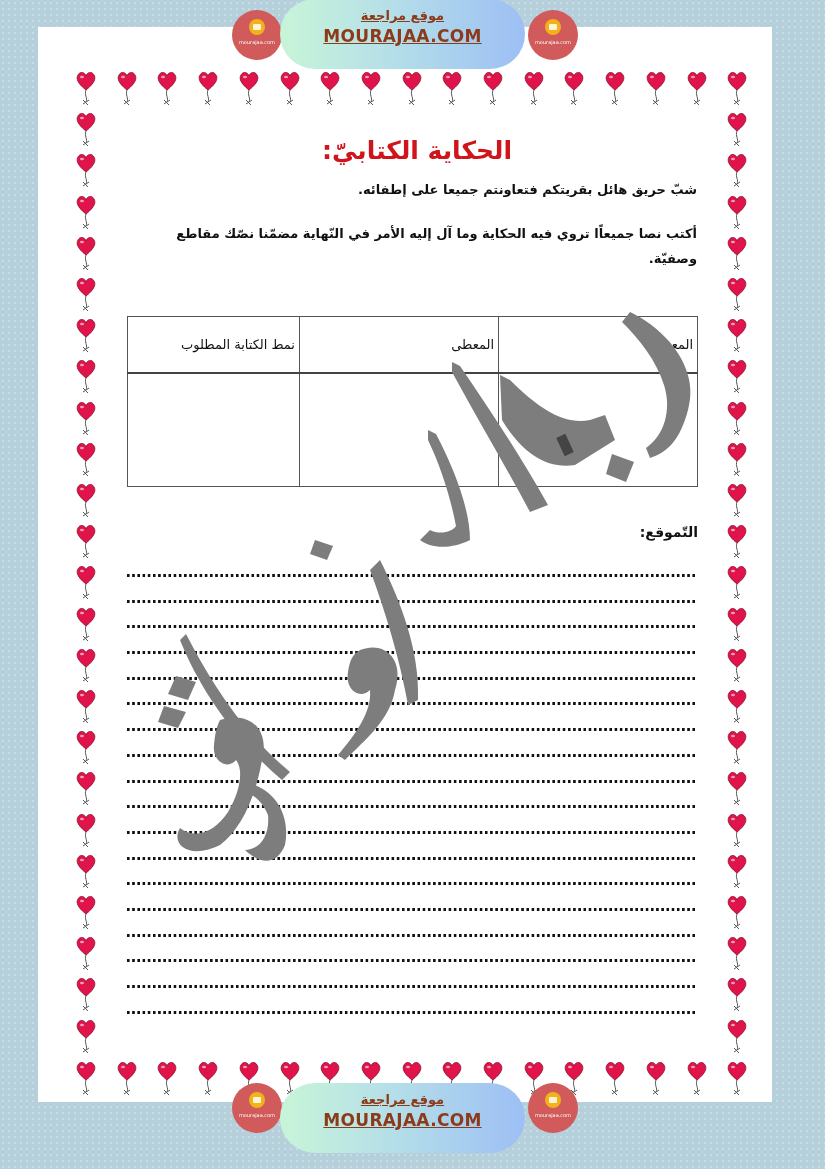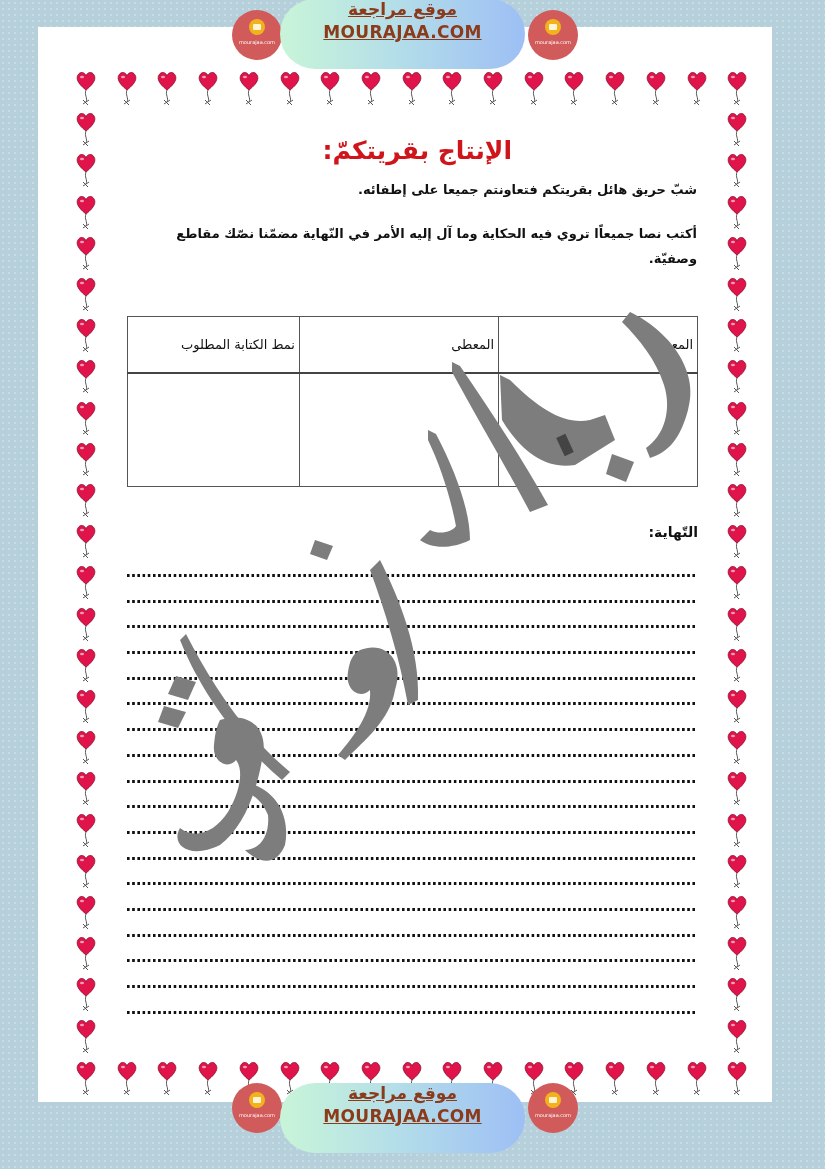--- a/index.html
+++ b/index.html
@@ -62,23 +62,23 @@
 
   .banner {
     position:absolute; left:280px; width:245px; height:70px;
     border-radius:35px;
     background:linear-gradient(90deg, #c8f5d8 0%, #b5dfe8 45%, #9dbff5 100%);
     text-align:center;
   }
   .banner-top { top:-1px; }
   .banner-bottom { top:1083px; }
   .banner .ar {
-    display:block; 
+    display:block; margin-top:9px;
     font-family:"DejaVu Sans", sans-serif; font-weight:bold;
-    font-size:17px; color:#8b3a1a; text-decoration:underline; direction:rtl;
+    font-size:13px; color:#8b3a1a; text-decoration:underline; direction:rtl;
   }
   .banner .en {
     display:block; margin-top:3px;
     font-family:"DejaVu Sans", sans-serif; font-weight:bold;
     font-size:17px; color:#8b3a1a; text-decoration:underline; letter-spacing:0.3px;
   }
   .logo {
     position:absolute; width:50px; height:50px; border-radius:50%;
     background:#d15a5a; text-align:center;
   }
@@ -656,42 +656,42 @@
     </div>
     <div class="heart" style="left: 726px; top: 1018px;">
       <svg viewBox="0 0 22 42">
         <path d="M11 20 C2 13 1 8 3 5 C5 1 10 2 11 6 C12 2 17 1 19 5 C21 8 20 13 11 20 Z" fill="#e0144a" stroke="#8a0e2c" stroke-width="0.8"></path>
         <ellipse cx="7" cy="7" rx="2" ry="1.3" fill="#fff" opacity="0.6"></ellipse>
         <path d="M11 20 C9 25 13 28 11 32 M8 34 L14 30 M8 30 L13 35" stroke="#555" stroke-width="1" fill="none"></path>
       </svg>
     </div>
   </div>
 
-<div class="title">الإنتاج بقريتكمّ:</div>
+<div class="title">الحكاية الكتابيّ:</div>
 <div class="para p1">شبّ حريق هائل بقريتكم فتعاونتم جميعا على إطفائه.</div>
 <div class="para p2">أكتب نصا جميعاًا تروي فيه الحكاية وما آل إليه الأمر في النّهاية مضمّنا نصّك مقاطع وصفيّة.</div>
 
 <table class="grid">
   <thead>
     <tr>
       <th class="c1">المعطى</th>
       <th class="c2">المعطى</th>
       <th>نمط الكتابة المطلوب</th>
     </tr>
   </thead>
   <tbody>
     <tr>
       <td></td>
       <td></td>
       <td></td>
     </tr>
   </tbody>
 </table>
 
-<div class="tahrir">التّهاية:</div>
+<div class="tahrir">التّموقع:</div>
 <div class="lines" id="lines">
     <div class="dotline"></div>
     <div class="dotline"></div>
     <div class="dotline"></div>
     <div class="dotline"></div>
     <div class="dotline"></div>
     <div class="dotline"></div>
     <div class="dotline"></div>
     <div class="dotline"></div>
     <div class="dotline"></div>

